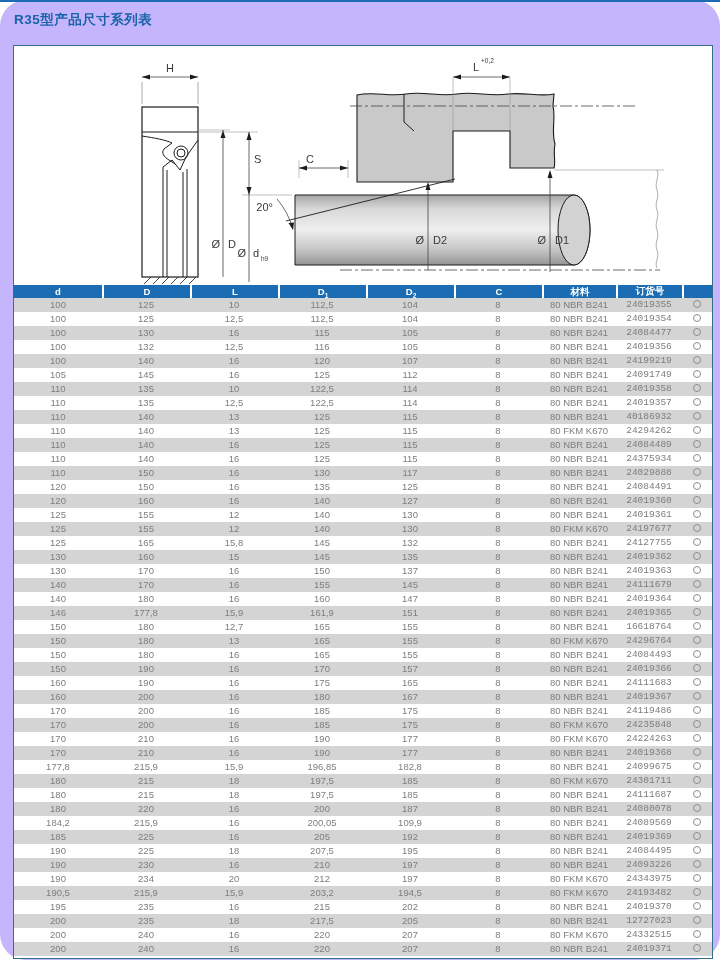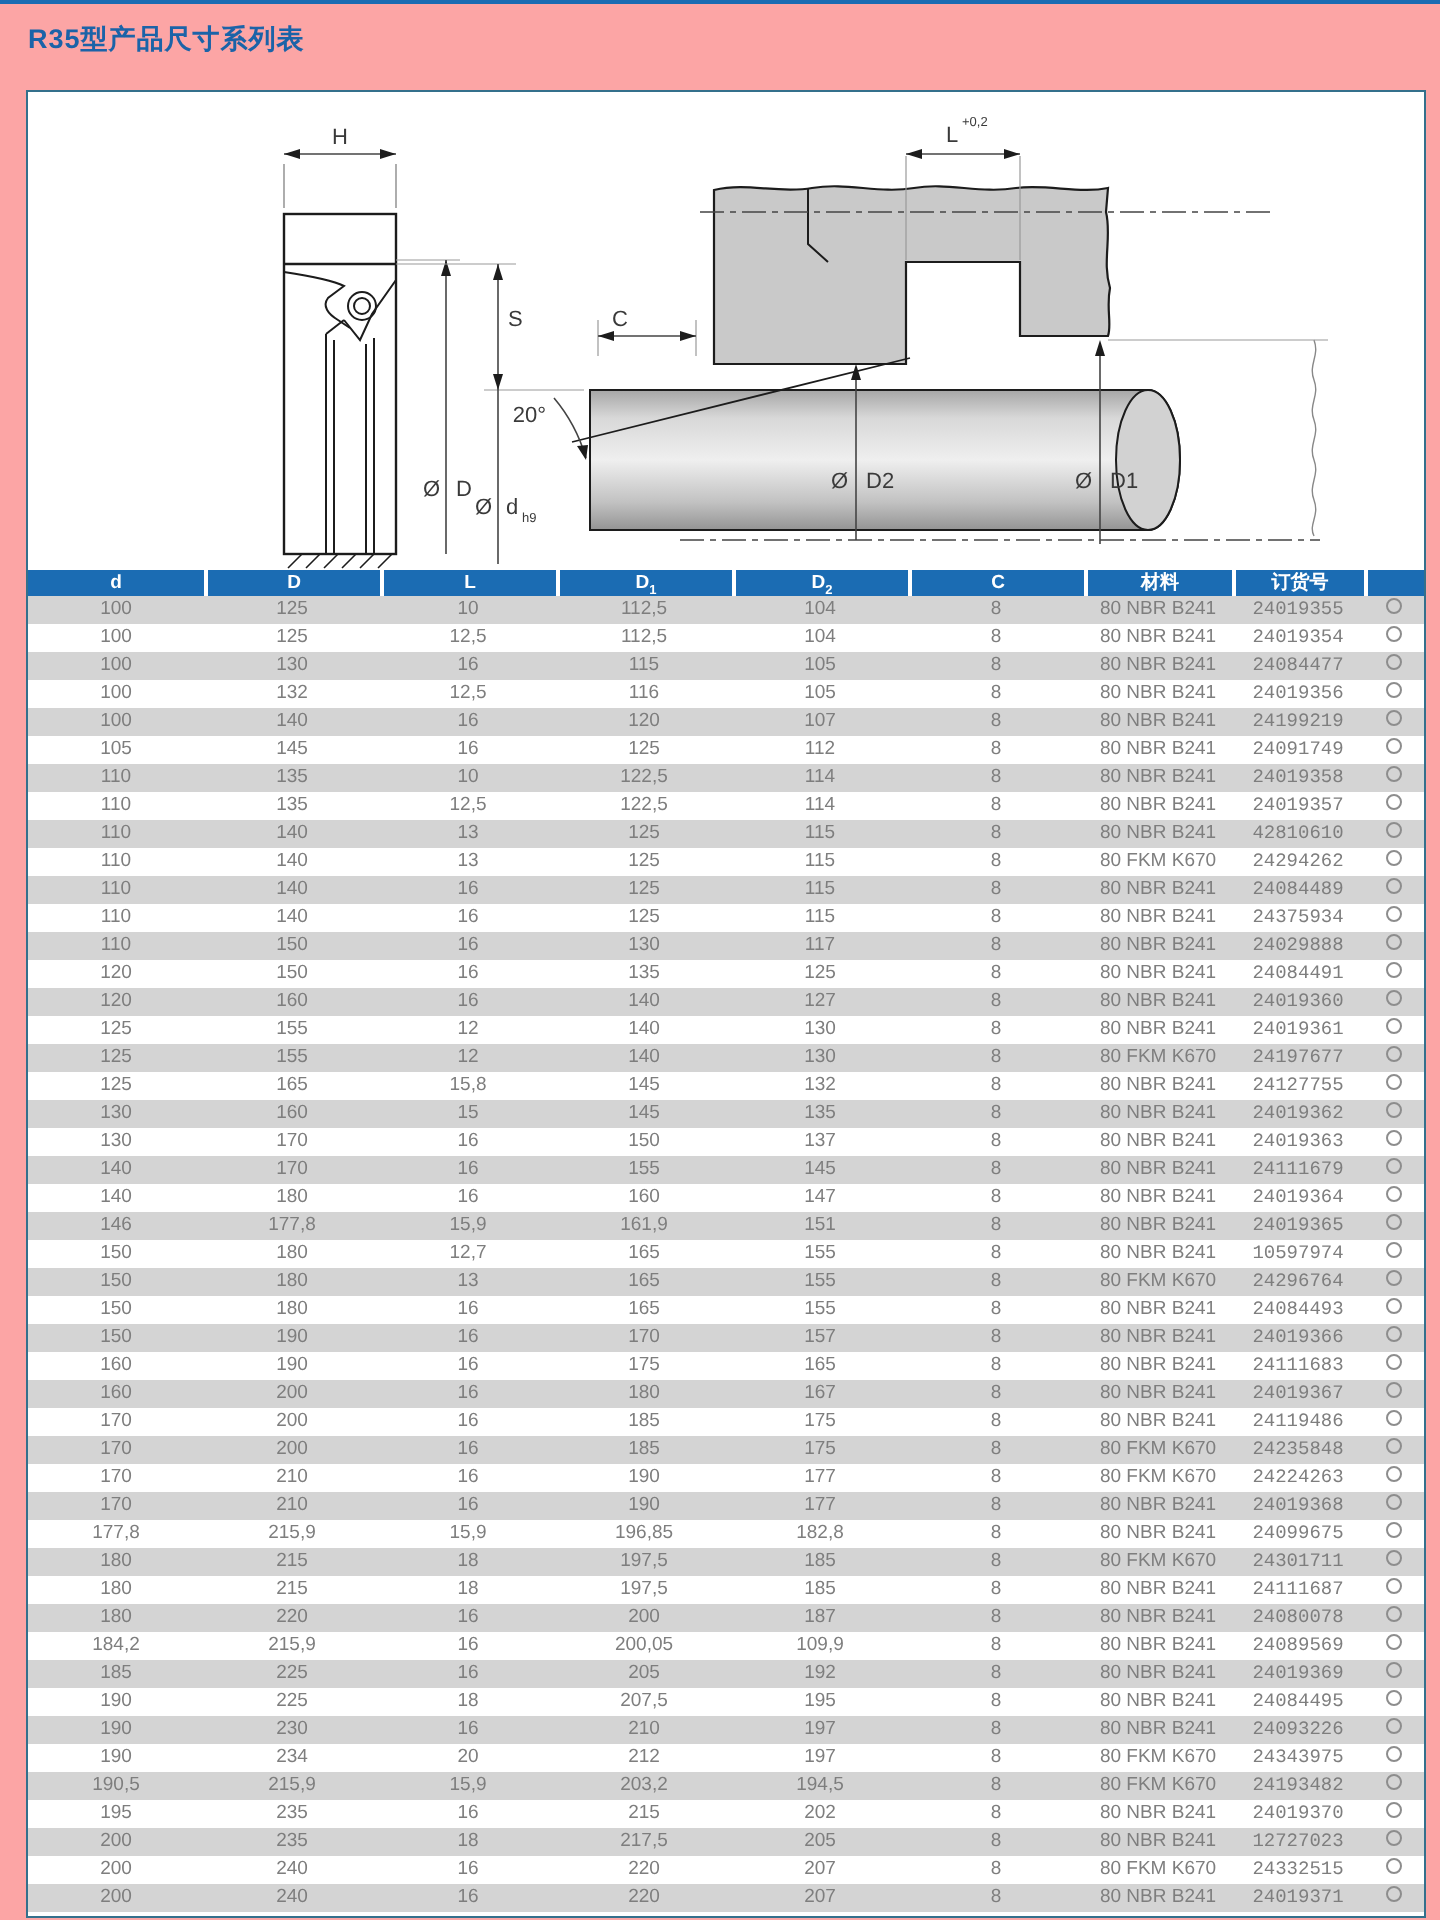--- a/index.html
+++ b/index.html
@@ -1,18 +1,18 @@
 <!DOCTYPE html>
 <html style="--header-bg: #1b6cb3; --title-color: #1b63a8; --row-alt: #d4d4d4; --row-text: #7e7e7e; --panel-border: #34708c;"><head>
 <meta charset="utf-8">
 <style>
   html,body{margin:0;padding:0;}
   body{width:720px;height:960px;overflow:hidden;background:#fff;
        font-family:"Liberation Sans","DejaVu Sans",sans-serif;}
-  .page{position:relative;width:720px;height:960px;background:#fca5a5;}
+  .page{position:relative;width:720px;height:960px;background:#c4b5fd;border-radius:26px;}
   .topline{position:absolute;left:0;top:0;width:720px;height:2px;background:var(--header-bg);}
   .title{position:absolute;left:14px;top:11px;font-size:13.5px;font-weight:bold;
          color:var(--title-color);letter-spacing:.5px;}
   .panel{position:absolute;left:13px;top:45px;width:698px;height:912px;
          border:1px solid var(--panel-border);background:#fff;}
   .drawing{position:relative;width:698px;height:239px;background:#fff;}
   
   .tbl{position:absolute;left:0;top:239px;width:698px;}
   .tbl-head{display:flex;height:13px;background:#fff;}
   .hcell{box-sizing:border-box;background:var(--header-bg);color:#fff;font-size:9.5px;
@@ -270,21 +270,21 @@
             <div class="cell c8"><span class="circle"></span></div>
           </div>
           <div class="tbl-row">
             <div class="cell c0">110</div>
             <div class="cell c1">140</div>
             <div class="cell c2">13</div>
             <div class="cell c3">125</div>
             <div class="cell c4">115</div>
             <div class="cell c5">8</div>
             <div class="cell c6">80 NBR B241</div>
-            <div class="cell c7">42810610</div>
+            <div class="cell c7">40186932</div>
             <div class="cell c8"><span class="circle"></span></div>
           </div>
           <div class="tbl-row">
             <div class="cell c0">110</div>
             <div class="cell c1">140</div>
             <div class="cell c2">13</div>
             <div class="cell c3">125</div>
             <div class="cell c4">115</div>
             <div class="cell c5">8</div>
             <div class="cell c6">80 FKM K670</div>
@@ -435,21 +435,21 @@
             <div class="cell c8"><span class="circle"></span></div>
           </div>
           <div class="tbl-row">
             <div class="cell c0">150</div>
             <div class="cell c1">180</div>
             <div class="cell c2">12,7</div>
             <div class="cell c3">165</div>
             <div class="cell c4">155</div>
             <div class="cell c5">8</div>
             <div class="cell c6">80 NBR B241</div>
-            <div class="cell c7">10597974</div>
+            <div class="cell c7">16618764</div>
             <div class="cell c8"><span class="circle"></span></div>
           </div>
           <div class="tbl-row">
             <div class="cell c0">150</div>
             <div class="cell c1">180</div>
             <div class="cell c2">13</div>
             <div class="cell c3">165</div>
             <div class="cell c4">155</div>
             <div class="cell c5">8</div>
             <div class="cell c6">80 FKM K670</div>

